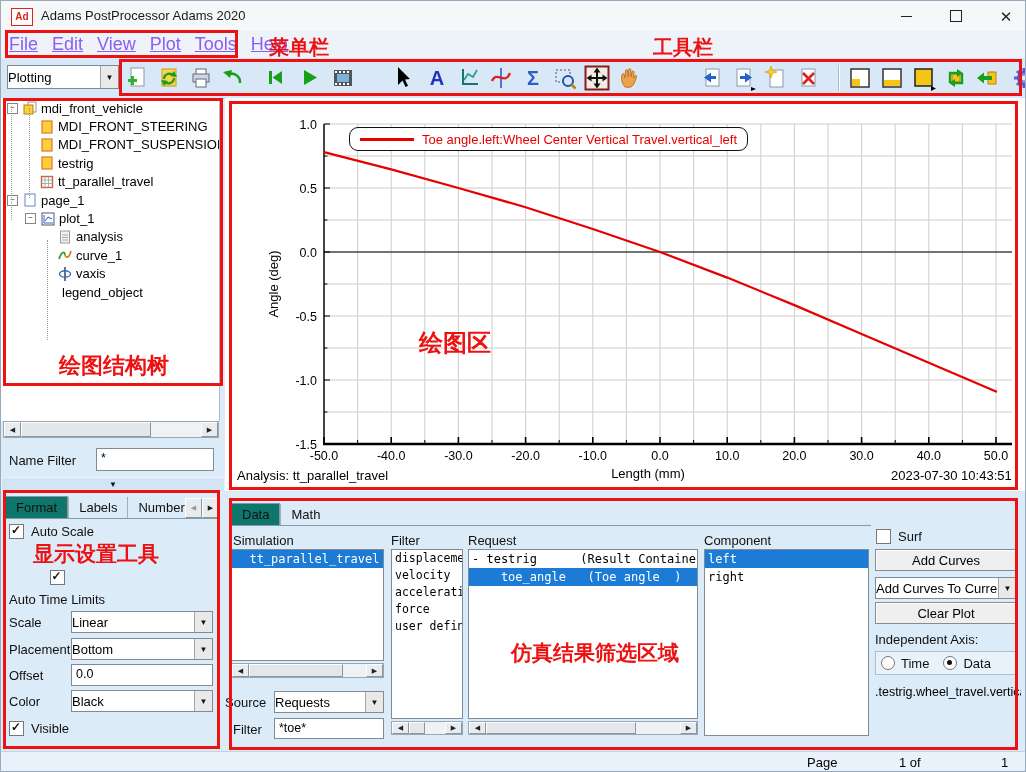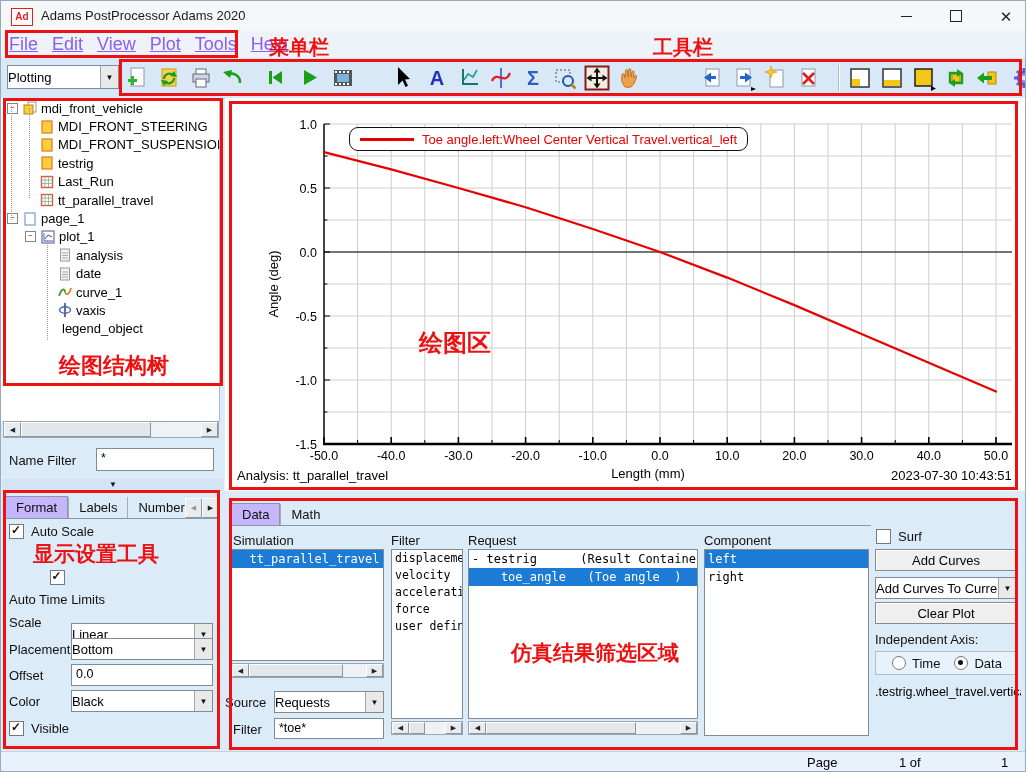--- a/index.html
+++ b/index.html
@@ -43,21 +43,21 @@
         display:flex;align-items:center;justify-content:center;font-size:7px;color:#222;flex:0 0 auto;}
   .sthumb{background:#e2e7eb;border:1px solid #fff;border-right-color:#8a96a0;border-bottom-color:#8a96a0;}
   
   .flabel{font-size:13px;color:#111;}
   .input{background:#fff;border:1px solid #7f8b96;font-size:12.5px;padding:2px 4px;box-sizing:border-box;
          white-space:nowrap;overflow:hidden;}
   .collapsebar{left:0;top:476px;width:222px;height:13px;display:flex;align-items:center;justify-content:center;
                font-size:8px;color:#111;background:#d3e4f4;border:1px solid #eef;}
   .tabs{display:flex;align-items:flex-end;height:24px;border-bottom:1px solid #8899a6;}
   .tab{font-size:13px;padding:3px 10px 3px;color:#111;border-left:1px solid #aab;}
-  .tab.active{background:#c4b5fd;border:1px solid #8899a6;border-bottom:none;font-weight:normal;}
+  .tab.active{background:#0f766e;border:1px solid #8899a6;border-bottom:none;font-weight:normal;}
   .cb{width:13px;height:13px;background:#fff;border:1px solid #777;position:relative;flex:0 0 auto;}
   .cb.checked::after{content:"\2713";position:absolute;left:1px;top:-2px;font-size:12px;font-weight:bold;color:#111;}
   .rb{width:12px;height:12px;border-radius:50%;background:#fff;border:1px solid #777;position:relative;flex:0 0 auto;}
   .rb.checked::after{content:"";position:absolute;left:3px;top:3px;width:5px;height:5px;border-radius:50%;background:#111;}
   .cbrow{display:flex;align-items:center;gap:7px;}
   .btn{background:#efefef;border:1px solid #8a8a8a;box-shadow:inset 1px 1px 0 #fff;font-size:13px;
        display:flex;align-items:center;justify-content:center;box-sizing:border-box;}
   
   .plotpanel{left:224px;top:97px;width:802px;height:393px;background:#fff;overflow:hidden;}
   svg text{font-family:"Liberation Sans",sans-serif;}
@@ -325,27 +325,20 @@
         <svg class="ticon" viewBox="0 0 16 16">
           <rect x="3" y="2" width="10" height="12" fill="#ffce3a" stroke="#e07820" stroke-width="1.2"></rect>
         </svg>
         <span class="lbl">testrig</span>
       </div>
     <div class="trow" style="padding-left:38px;">
         <svg class="ticon" viewBox="0 0 16 16">
           <rect x="2.5" y="2.5" width="11" height="11" fill="#fff" stroke="#d06040" stroke-width="1.4"></rect>
           <path d="M2.5 6 H13.5 M2.5 9.5 H13.5 M6 2.5 V13.5 M9.5 2.5 V13.5" stroke="#8a9" stroke-width="0.8"></path>
         </svg>
-        <span class="lbl">Last_Run</span>
-      </div>
-    <div class="trow" style="padding-left:38px;">
-        <svg class="ticon" viewBox="0 0 16 16">
-          <rect x="2.5" y="2.5" width="11" height="11" fill="#fff" stroke="#d06040" stroke-width="1.4"></rect>
-          <path d="M2.5 6 H13.5 M2.5 9.5 H13.5 M6 2.5 V13.5 M9.5 2.5 V13.5" stroke="#8a9" stroke-width="0.8"></path>
-        </svg>
         <span class="lbl">tt_parallel_travel</span>
       </div>
     <div class="trow" style="padding-left:6px;">
         <span class="exp">−</span>
         <svg class="ticon" viewBox="0 0 16 16">
           <rect x="3" y="2" width="10" height="12" fill="#fff" stroke="#6688bb"></rect>
         </svg>
         <span class="lbl">page_1</span>
       </div>
     <div class="trow" style="padding-left:24px;">
@@ -356,27 +349,20 @@
           <polyline points="5,10 8,6 12,8" fill="none" stroke="#44a"></polyline>
         </svg>
         <span class="lbl">plot_1</span>
       </div>
     <div class="trow" style="padding-left:56px;">
         <svg class="ticon" viewBox="0 0 16 16">
           <rect x="3.5" y="2" width="9" height="12" fill="#f2f2f2" stroke="#999"></rect>
           <path d="M5 6 H11 M5 8.5 H11 M5 11 H11" stroke="#aaa"></path>
         </svg>
         <span class="lbl">analysis</span>
-      </div>
-    <div class="trow" style="padding-left:56px;">
-        <svg class="ticon" viewBox="0 0 16 16">
-          <rect x="3.5" y="2" width="9" height="12" fill="#f2f2f2" stroke="#999"></rect>
-          <path d="M5 6 H11 M5 8.5 H11 M5 11 H11" stroke="#aaa"></path>
-        </svg>
-        <span class="lbl">date</span>
       </div>
     <div class="trow" style="padding-left:56px;">
         <svg class="ticon" viewBox="0 0 16 16">
           <path d="M2 12 C5 3 8 5 8 8" fill="none" stroke="#3aa03a" stroke-width="1.8"></path>
           <path d="M8 8 C9 11 12 12 14 4" fill="none" stroke="#d98324" stroke-width="1.8"></path>
         </svg>
         <span class="lbl">curve_1</span>
       </div>
     <div class="trow" style="padding-left:56px;">
         <svg class="ticon" viewBox="0 0 16 16">
@@ -414,21 +400,21 @@
   </div>
   <div class="cbrow abs" style="left:8px;top:33px;">
     <span class="cb checked"></span>
     <span class="flabel">Auto Scale</span>
   </div>
   <div class="cbrow abs" style="left:8px;top:79px;flex-direction:column;">
     <span class="cb checked"></span>
     <span class="flabel">Auto Time Limits</span>
   </div>
   <div class="abs flabel" style="left:8px;top:124px;">Scale</div>
-  <div class="abs combo" style="left:70px;top:120px;width:142px;height:22px;margin-top:12px;">
+  <div class="abs combo" style="left:70px;top:120px;width:142px;height:22px;">
       <span class="cval">Linear</span>
       <span class="cbtn">▼</span>
     </div>
   <div class="abs flabel" style="left:8px;top:151px;">Placement</div>
   <div class="abs combo" style="left:70px;top:147px;width:142px;height:22px;">
       <span class="cval">Bottom</span>
       <span class="cbtn">▼</span>
     </div>
   <div class="abs flabel" style="left:8px;top:177px;">Offset</div>
   <div class="abs input" style="left:70px;top:173px;width:142px;height:22px;">0.0</div>
@@ -602,21 +588,21 @@
     <span class="cb"></span>
     <span class="flabel">Surf</span>
   </div>
   <div class="abs btn" style="left:650px;top:58px;width:142px;height:22px;">Add Curves</div>
   <div class="abs combo" style="left:650px;top:86px;width:142px;height:22px;">
       <span class="cval">Add Curves To Current Plot</span>
       <span class="cbtn">▼</span>
     </div>
   <div class="abs btn" style="left:650px;top:111px;width:142px;height:22px;">Clear Plot</div>
   <div class="abs flabel" style="left:650px;top:141px;">Independent Axis:</div>
-  <div class="abs" style="left:650px;top:160px;width:142px;height:24px;background:#e8f2fb;border:1px solid #aebecb;display:flex;align-items:center;gap:6px;padding-left:16px;box-sizing:border-box;">
+  <div class="abs" style="left:650px;top:160px;width:142px;height:24px;background:#e8f2fb;border:1px solid #aebecb;display:flex;align-items:center;gap:6px;padding-left:5px;box-sizing:border-box;">
     <span class="rb"></span>
     <span class="flabel">Time</span>
     <span class="rb checked" style="margin-left:8px;"></span>
     <span class="flabel">Data</span>
   </div>
   <div class="abs" style="left:650px;top:194px;width:146px;overflow:hidden;white-space:nowrap;font-size:12.5px;">.testrig.wheel_travel.vertical_left</div>
 </div>
 
 <div class="abs statusbar">
   <span class="abs" style="left:806px;top:3px;">Page</span>

